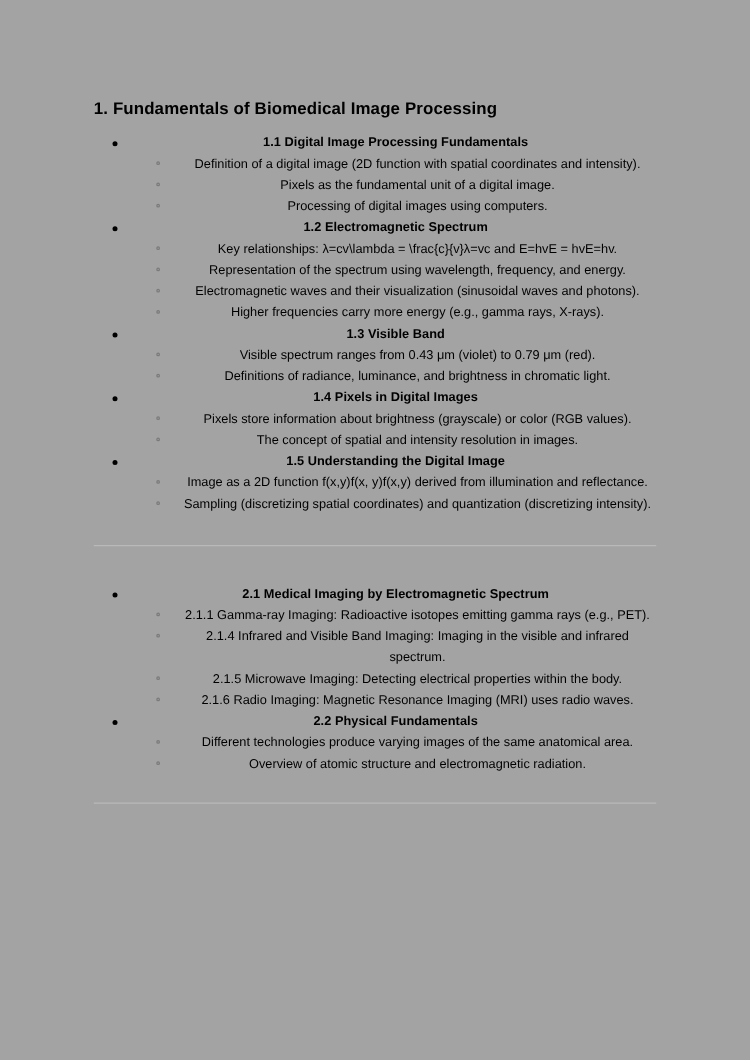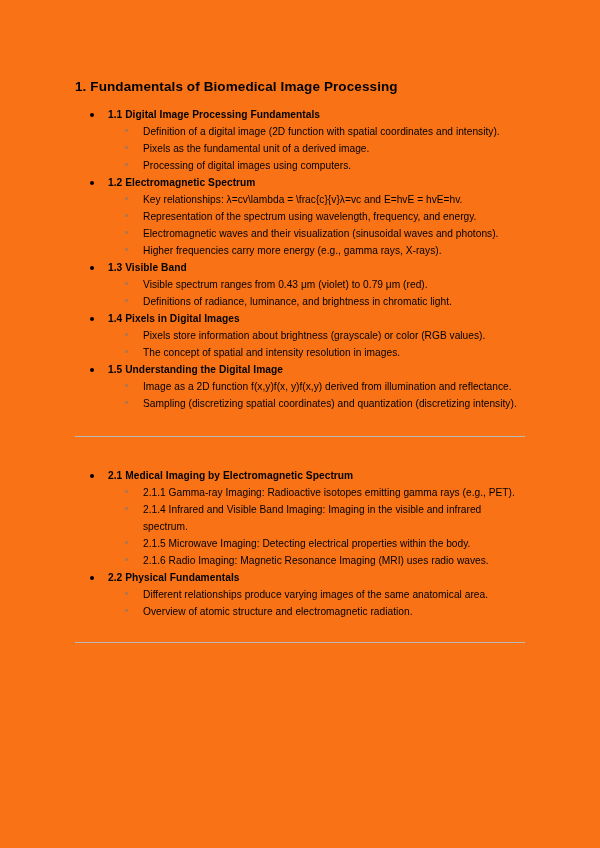--- a/index.html
+++ b/index.html
@@ -13,40 +13,41 @@
     font-family: "Liberation Sans", sans-serif;
     color: #000000;
     -webkit-font-smoothing: none;
   }
   .page {
     position: relative;
     width: 600px;
     height: 848px;
     box-sizing: border-box;
     padding: 78px 75px 11px 75px;
-    background: #f97316;
+    background: #a3a3a3;
   }
   .doc-body {
     width: 450px;
   }
   h1.section-title {
     font-size: 13.5px;
     font-weight: bold;
     line-height: 17px;
     margin: 0 0 11px 0;
     letter-spacing: 0.1px;
     color: #000;
   }
   .section-block {
     margin: 0;
   }
   ul.level-1 {
     list-style: none;
     margin: 0;
     padding: 0;
+    text-align: center;
   }
   ul.level-1 > li.l1-item {
     position: relative;
     padding-left: 33px;
     margin: 0;
   }
   ul.level-1 > li.l1-item::before {
     content: "";
     position: absolute;
     left: 15px;
@@ -110,21 +111,21 @@
 
     <div class="section-block">
       <h1 class="section-title">1. Fundamentals of Biomedical Image Processing</h1>
 
       <ul class="level-1">
 
         <li class="l1-item">
           <span class="l1-label">1.1 Digital Image Processing Fundamentals</span>
           <ul class="level-2">
             <li class="l2-item"><span>Definition of a digital image (2D function with spatial coordinates and intensity).</span></li>
-            <li class="l2-item"><span>Pixels as the fundamental unit of a derived image.</span></li>
+            <li class="l2-item"><span>Pixels as the fundamental unit of a digital image.</span></li>
             <li class="l2-item"><span>Processing of digital images using computers.</span></li>
           </ul>
         </li>
 
         <li class="l1-item">
           <span class="l1-label">1.2 Electromagnetic Spectrum</span>
           <ul class="level-2">
             <li class="l2-item"><span>Key relationships: λ=cv\lambda = \frac{c}{v}λ=vc and E=hvE = hvE=hv.</span></li>
             <li class="l2-item"><span>Representation of the spectrum using wavelength, frequency, and energy.</span></li>
             <li class="l2-item"><span>Electromagnetic waves and their visualization (sinusoidal waves and photons).</span></li>
@@ -173,21 +174,21 @@
             <li class="l2-item"><span class="l2-strong">2.1.1 Gamma-ray Imaging</span><span>: Radioactive isotopes emitting gamma rays (e.g., PET).</span></li>
             <li class="l2-item"><span class="l2-strong">2.1.4 Infrared and Visible Band Imaging</span><span>: Imaging in the visible and infrared spectrum.</span></li>
             <li class="l2-item"><span class="l2-strong">2.1.5 Microwave Imaging</span><span>: Detecting electrical properties within the body.</span></li>
             <li class="l2-item"><span class="l2-strong">2.1.6 Radio Imaging</span><span>: Magnetic Resonance Imaging (MRI) uses radio waves.</span></li>
           </ul>
         </li>
 
         <li class="l1-item">
           <span class="l1-label">2.2 Physical Fundamentals</span>
           <ul class="level-2">
-            <li class="l2-item"><span>Different relationships produce varying images of the same anatomical area.</span></li>
+            <li class="l2-item"><span>Different technologies produce varying images of the same anatomical area.</span></li>
             <li class="l2-item"><span>Overview of atomic structure and electromagnetic radiation.</span></li>
           </ul>
         </li>
 
       </ul>
     </div>
 
     <div class="gap-bottom-rule-before"></div>
     <hr class="rule">
 

